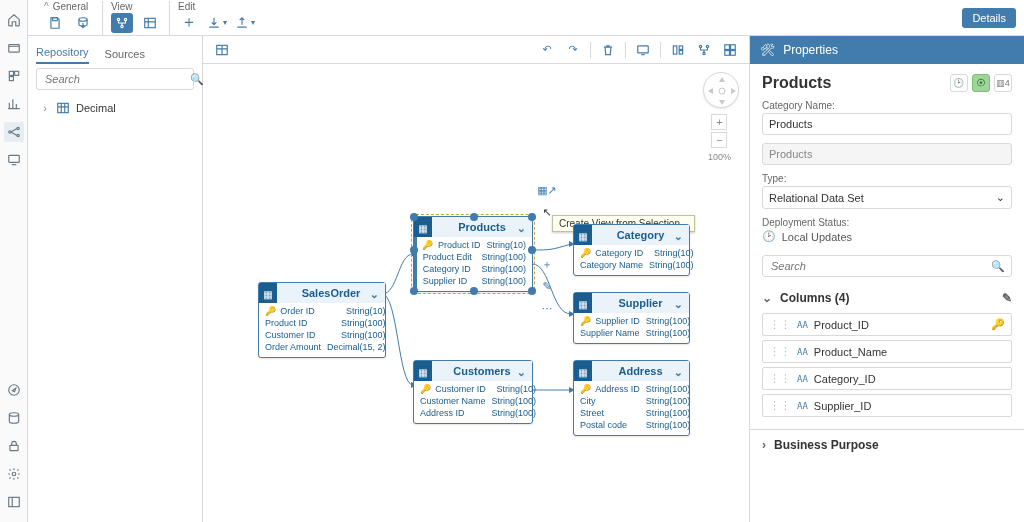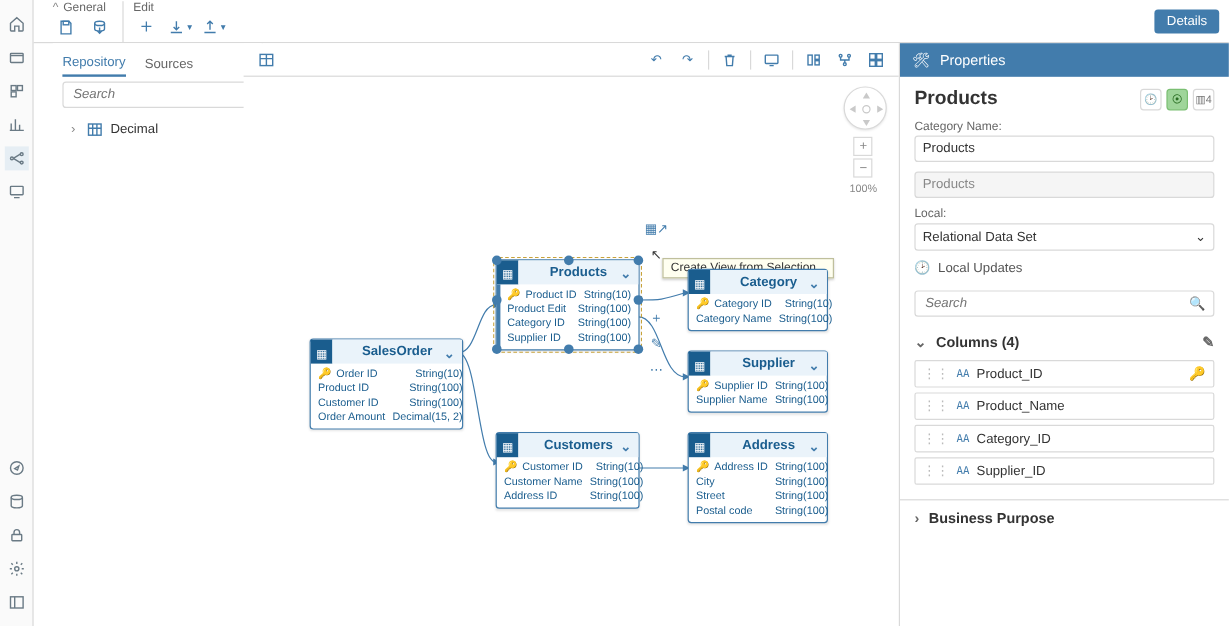--- a/index.html
+++ b/index.html
@@ -26,21 +26,21 @@
   
   .top { position:absolute; left:28px; right:0; top:0; height:36px; border-bottom:1px solid var(--border); display:flex; align-items:center; padding:0 8px; }
   .grp { display:flex; flex-direction:column; justify-content:flex-start; padding:0 8px; border-right:1px solid var(--border); height:34px; }
   .grp-label { font-size:10px; color:var(--text-muted); display:flex; align-items:center; gap:4px; height:12px; }
   .grp-row { display:flex; gap:6px; align-items:center; height:20px; }
   .ico-btn { width:22px; height:20px; display:flex; align-items:center; justify-content:center; color:var(--accent); cursor:pointer; border-radius:3px; }
   .ico-btn.active { background:var(--accent); color:#fff; }
   .details-btn { margin-left:auto; background:var(--accent); color:#fff; padding:4px 10px; border-radius:3px; cursor:pointer; font-size:11px; }
 
   
-  .repo { position:absolute; left:44px; top:36px; bottom:0; width:175px; border-right:1px solid var(--border); background:var(--bg); }
+  .repo { position:absolute; left:28px; top:36px; bottom:0; width:175px; border-right:1px solid var(--border); background:var(--bg); }
   .repo-tabs { display:flex; padding:0 8px; gap:16px; height:28px; align-items:flex-end; font-size:11px; color:var(--text-muted); }
   .repo-tab { cursor:pointer; padding-bottom:4px; }
   .repo-tab.active { color:var(--accent); border-bottom:2px solid var(--accent); }
   .repo-search { margin:4px 8px 6px; display:flex; align-items:center; border:1px solid var(--border); border-radius:3px; padding:3px 6px; color:#999; }
   .repo-search input { border:none; outline:none; flex:1; font-size:11px; font-style:italic; }
   .tree { padding:2px 8px; }
   .tree-row { display:flex; align-items:center; gap:6px; padding:3px 0 3px 4px; cursor:pointer; color:#333; }
   .tree-row .chev { width:10px; text-align:center; color:#888; }
   .tree-row.nested { padding-left:22px; }
   .tree-ico { width:14px; height:14px; display:flex; align-items:center; justify-content:center; color:var(--accent); }
@@ -202,20 +202,41 @@
         </div>
       <div class="ico-btn">
           <svg class="svgico" viewBox="0 0 24 24" fill="none" stroke="currentColor" stroke-width="2">
             <ellipse cx="12" cy="6" rx="7" ry="3"></ellipse>
             <path d="M5 6v8c0 1.7 3 3 7 3s7-1.3 7-3V6"></path>
             <path d="M12 12v8M9 17l3 3 3-3"></path>
           </svg>
         </div>
     </div>
   </div>
+  <div class="grp">
+    <div class="grp-label">
+        <span>View</span>
+      </div>
+    <div class="grp-row">
+      <div class="ico-btn active">
+          <svg class="svgico" viewBox="0 0 24 24" fill="none" stroke="currentColor" stroke-width="2">
+            <circle cx="6" cy="6" r="2"></circle>
+            <circle cx="18" cy="6" r="2"></circle>
+            <circle cx="12" cy="18" r="2"></circle>
+            <path d="M6 8v4h12V8M12 12v4"></path>
+          </svg>
+        </div>
+      <div class="ico-btn">
+          <svg class="svgico" viewBox="0 0 24 24" fill="none" stroke="currentColor" stroke-width="2">
+            <rect x="3" y="4" width="18" height="16"></rect>
+            <path d="M3 10h18M9 4v16"></path>
+          </svg>
+        </div>
+    </div>
+  </div>
   <div class="grp" style="border-right:none">
     <div class="grp-label">
         <span>Edit</span>
       </div>
     <div class="grp-row">
       <div class="ico-btn" style="font-size:16px;">＋</div>
       <div class="ico-btn">
           <svg class="svgico" viewBox="0 0 24 24" fill="none" stroke="currentColor" stroke-width="2">
             <path d="M12 3v12M8 11l4 4 4-4M4 19h16"></path>
           </svg>
@@ -561,27 +582,28 @@
   </div>
 
   <div class="field">
     <span class="field-label">Category Name:</span>
     <input class="field-input" value="Products" style="">
   </div>
   <div class="field">
     <input class="field-input" readonly="" value="Products" style="">
   </div>
   <div class="field">
-    <span class="field-label">Local:</span>
+    <span class="field-label">Type:</span>
     <div class="field-select">
       <span>Relational Data Set</span>
         <span>⌄</span>
     </div>
   </div>
   <div class="field">
+    <span class="field-label">Deployment Status:</span>
     <div class="status-row">
       <span>🕑</span>
       <span>Local Updates</span>
     </div>
   </div>
 
   <div class="props-search">
     <input placeholder="Search" style="">
     <span style="color:#888;">🔍</span>
   </div>

